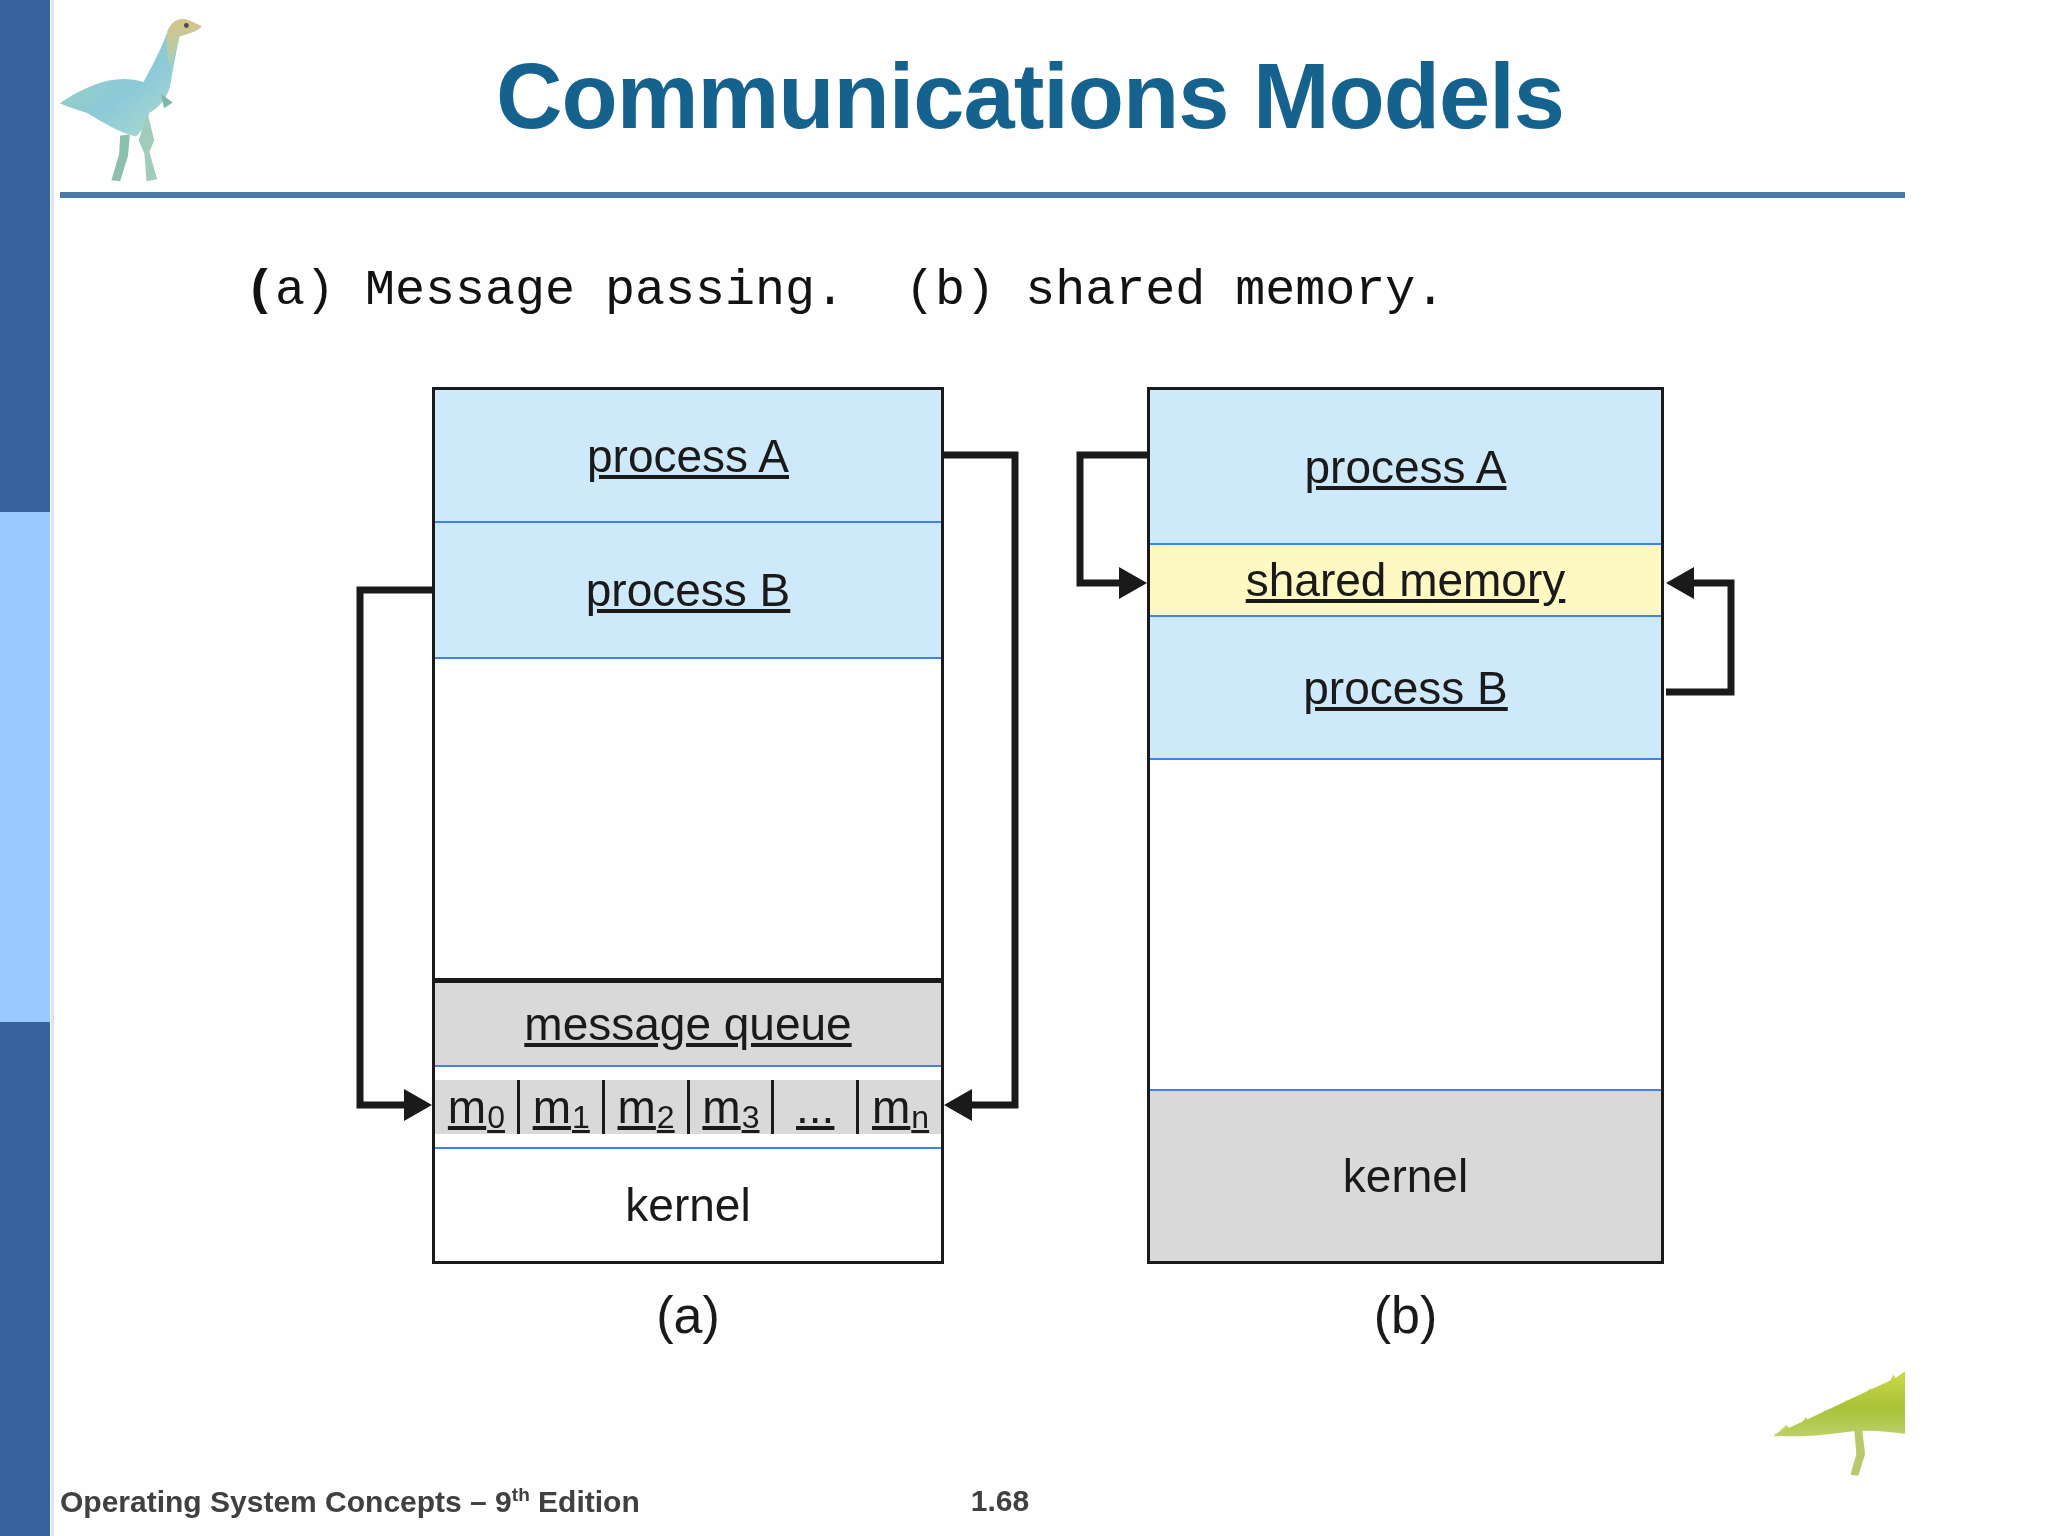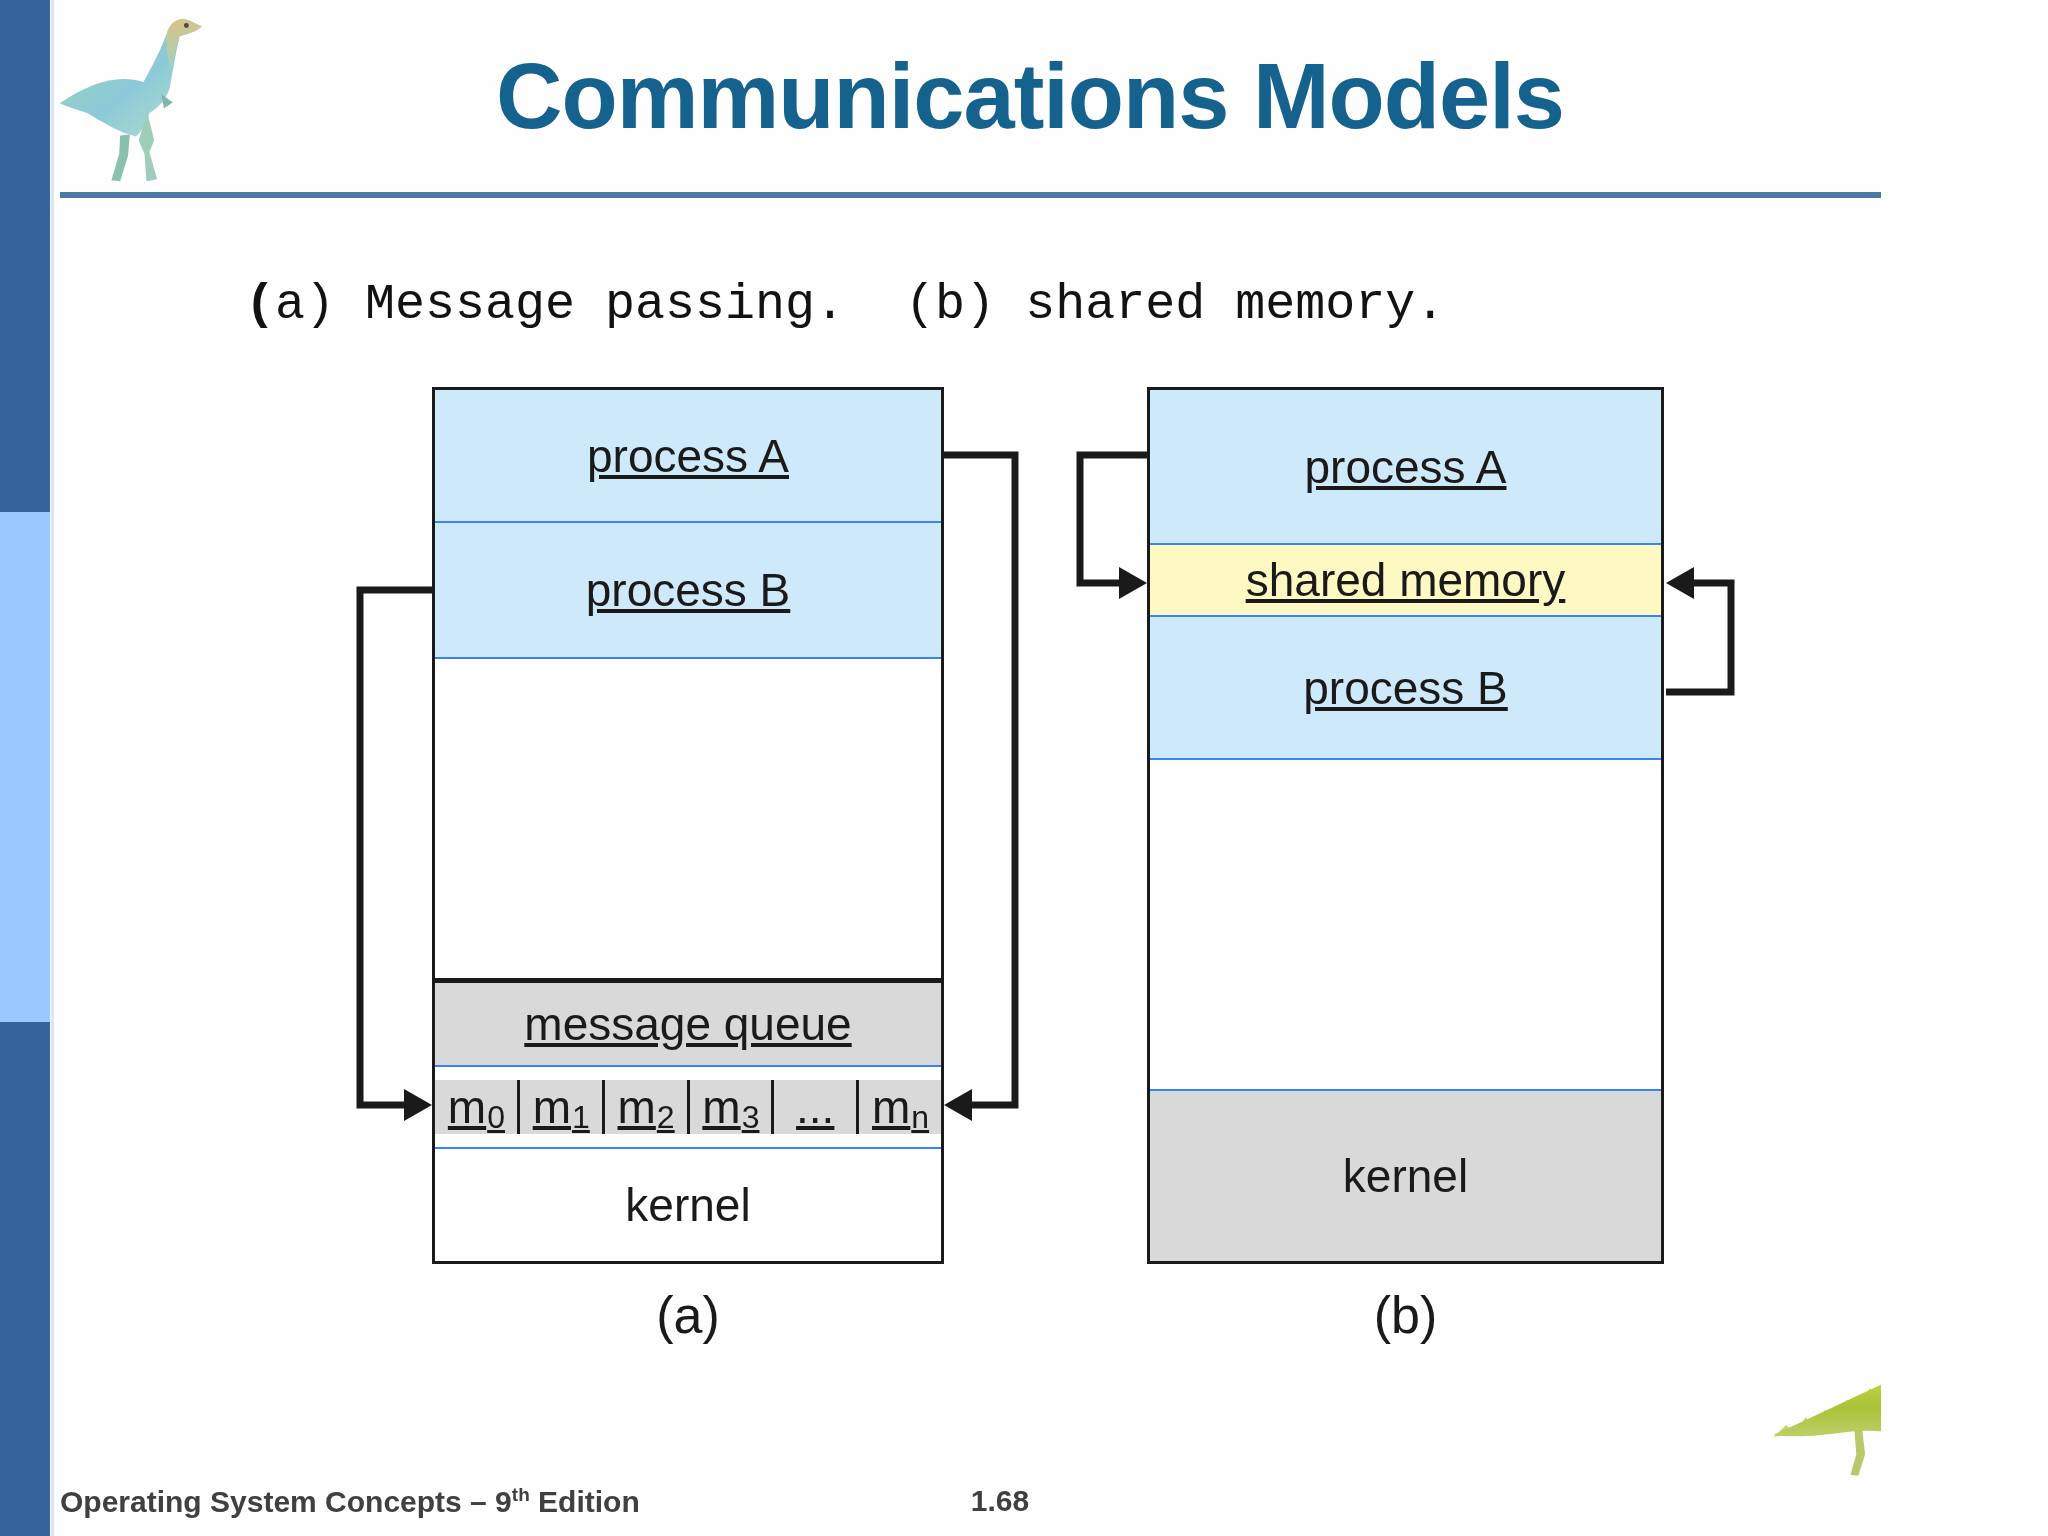--- a/index.html
+++ b/index.html
@@ -1,32 +1,32 @@
 <!DOCTYPE html>
 <html><head>
 <meta charset="utf-8">
 <style>
   html,body{margin:0;padding:0;background:#ffffff;}
   #slide{position:relative;width:1881px;height:1536px;background:#fdfefd;overflow:hidden;
-         font-family:"Liberation Sans", sans-serif;}
+         font-family:"Liberation Sans", sans-serif;padding-left:24px;}
 
   
   .sidebar-seg{position:absolute;left:0;width:50px;}
   #sb-top{top:0;height:512px;background:#36639B;}
   #sb-mid{top:512px;height:510px;background:#99C9FF;}
   #sb-bot{top:1022px;height:514px;background:#36639B;}
   #sb-edge{position:absolute;left:51px;top:0;width:3px;height:1536px;background:#d7e5f4;}
 
   
   #title{position:absolute;left:240px;top:44px;width:1580px;text-align:center;
          font-size:92px;font-weight:bold;color:#16628F;letter-spacing:-1px;}
   #rule{position:absolute;left:60px;top:192px;width:1930px;height:6px;background:#4A79A8;}
 
   
-  #caption{position:absolute;left:245px;top:276px;font-family:"Liberation Mono","DejaVu Sans Mono",monospace;
+  #caption{position:absolute;left:245px;top:262px;font-family:"Liberation Mono","DejaVu Sans Mono",monospace;
            font-size:50px;color:#121212;white-space:pre;}
   #caption .cap-bold{font-weight:bold;}
 
   
   .diagbox{position:absolute;top:387px;height:877px;border:3px solid #1a1a1a;box-sizing:border-box;
            display:flex;flex-direction:column;background:#ffffff;}
   #box-a{left:432px;width:512px;}
   #box-b{left:1147px;width:517px;}
   .sec{box-sizing:border-box;display:flex;align-items:center;justify-content:center;
        font-size:46px;color:#1a1a1a;}

